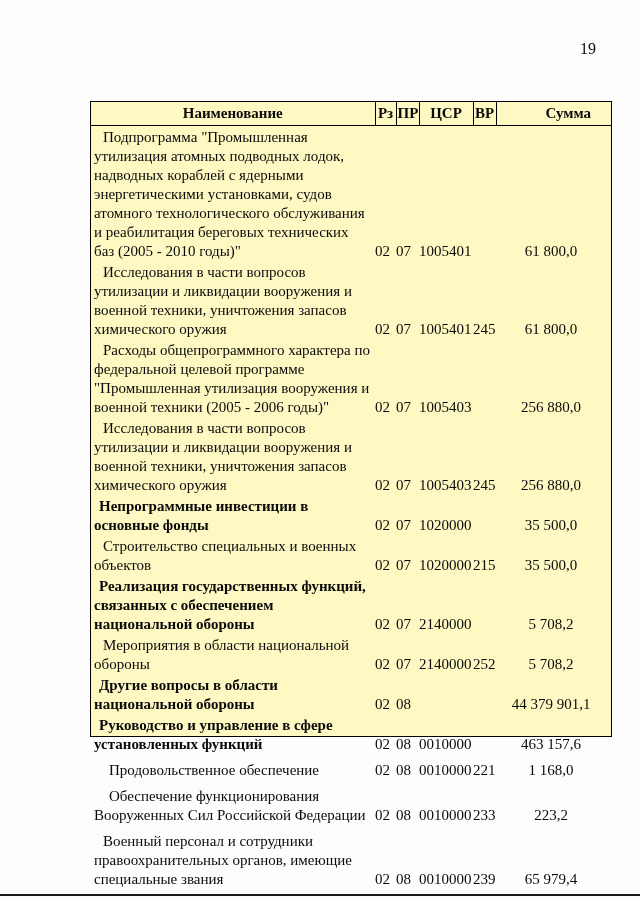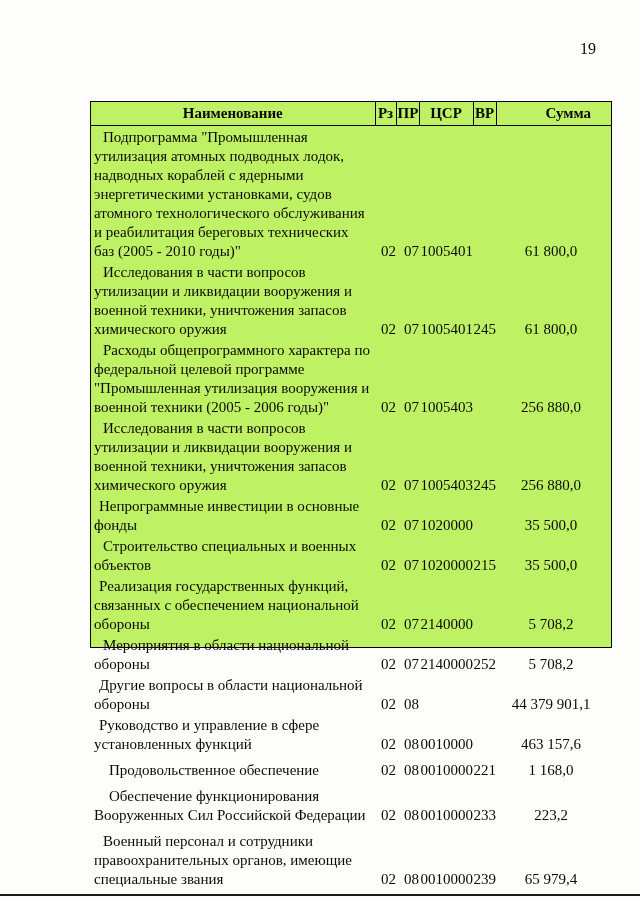--- a/index.html
+++ b/index.html
@@ -24,23 +24,23 @@
   .units-note {
     position: absolute;
     top: 76px; right: 28px;
     font-size: 15px;
     font-weight: bold;
     margin-top: 24px;
   }
   .table-wrap {
     position: absolute;
     left: 90px; top: 101px;
-    width: 522px; height: 547px;
+    width: 522px; height: 636px;
     border: 1px solid #000;
-    background: #bef264;
+    background: #fef9c3;
   }
   table {
     width: 100%;
     border-collapse: collapse;
     table-layout: fixed;
   }
   th {
     border: 1px solid #000;
     font-size: 15px;
     font-weight: bold;
@@ -57,23 +57,23 @@
     vertical-align: bottom;
     font-size: 15px;
     line-height: 19px;
     padding: 1px 0;
   }
   .cell-name {
     vertical-align: top;
     padding-left: 3px;
     padding-right: 4px;
   }
-  .cell-code { text-align: right; white-space: nowrap; }
+  .cell-code { text-align: left; white-space: nowrap; }
   .cell-sum  { text-align: center; padding-right: 5px; white-space: nowrap; }
-  .indent-0 { text-indent: 5px; }
+  .indent-0 { text-indent: 5px; font-weight: bold; }
   .indent-1 { text-indent: 9px; }
   .indent-2 { text-indent: 15px; }
   tbody tr:nth-child(11) td,
   tbody tr:nth-child(12) td,
   tbody tr:nth-child(13) td,
   tbody tr:nth-child(15) td { padding-top: 6px; }
   tbody tr:nth-child(14) td { padding-top: 3px; }
   tbody tr:first-child td { padding-top: 2px; }
   tbody tr:last-child td { padding-bottom: 20px; }
   .scan-edge-bottom {

